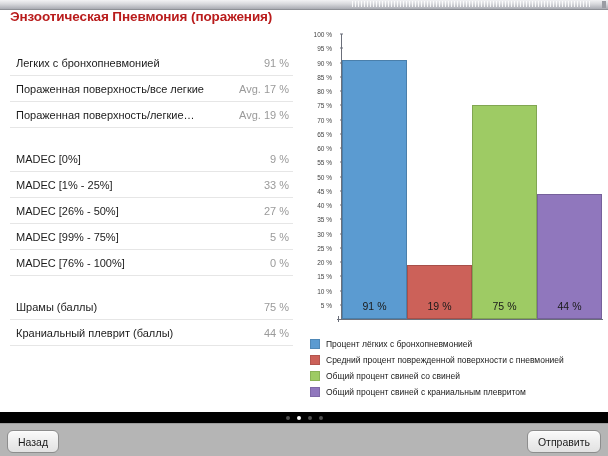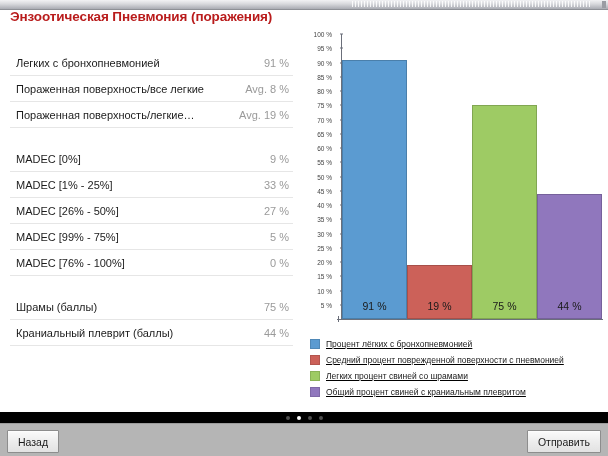--- a/index.html
+++ b/index.html
@@ -158,21 +158,20 @@
   
   .legend {
     position: absolute;
     left: 10px; top: 308px;
     width: 295px;
   }
   .legend-item {
     display: flex;
     align-items: center;
     height: 16px;
-    text-decoration: underline;
   }
   .legend-swatch {
     width: 10px; height: 10px;
     flex: 0 0 10px;
     margin-right: 6px;
     border: 1px solid rgba(0,0,0,.12);
     box-sizing: border-box;
   }
   .legend-text {
     font-size: 8.5px;
@@ -216,21 +215,21 @@
     top: 6px;
     height: 21px;
     padding: 0 10px;
     display: flex;
     align-items: center;
     justify-content: center;
     font-size: 10.5px;
     color: #1b1b1b;
     background: linear-gradient(to bottom, #fbfbfb 0%, #ededed 50%, #e2e2e2 100%);
     border: 1px solid #8d8d8d;
-    border-radius: 1px;
+    border-radius: 6px;
     box-shadow: 0 1px 0 rgba(255,255,255,.6) inset;
     cursor: pointer;
     white-space: nowrap;
   }
   .btn-back { left: 7px; }
   .btn-submit { right: 7px; margin-left: 24px; }
 </style>
 </head>
 <body>
 
@@ -244,21 +243,21 @@
   <div class="page-title">Энзоотическая Пневмония (поражения)</div>
 
   <div class="list-panel" id="list-panel">
       <div class="list-group">
         <div class="list-row">
           <span class="label">Легких с бронхопневмонией</span>
           <span class="value">91 %</span>
         </div>
         <div class="list-row">
           <span class="label">Пораженная поверхность/все легкие</span>
-          <span class="value">Avg. 8 %</span>
+          <span class="value">Avg. 17 %</span>
         </div>
         <div class="list-row">
           <span class="label">Пораженная поверхность/легкие…</span>
           <span class="value">Avg. 19 %</span>
         </div>
       </div>
       <div class="group-gap"></div>
       <div class="list-group">
         <div class="list-row">
           <span class="label">MADEC [0%]</span>
@@ -362,21 +361,21 @@
         <div class="legend-item">
           <span class="legend-swatch" style="background: rgb(91, 155, 209);"></span>
           <span class="legend-text">Процент лёгких с бронхопневмонией</span>
         </div>
         <div class="legend-item">
           <span class="legend-swatch" style="background: rgb(204, 97, 89);"></span>
           <span class="legend-text">Средний процент поврежденной поверхности с пневмонией</span>
         </div>
         <div class="legend-item">
           <span class="legend-swatch" style="background: rgb(158, 203, 100);"></span>
-          <span class="legend-text">Легких процент свиней со шрамами</span>
+          <span class="legend-text">Общий процент свиней со свиней</span>
         </div>
         <div class="legend-item">
           <span class="legend-swatch" style="background: rgb(144, 119, 189);"></span>
           <span class="legend-text">Общий процент свиней с краниальным плевритом</span>
         </div>
       </div>
   </div>
 
   <div class="white-strip"></div>
 

